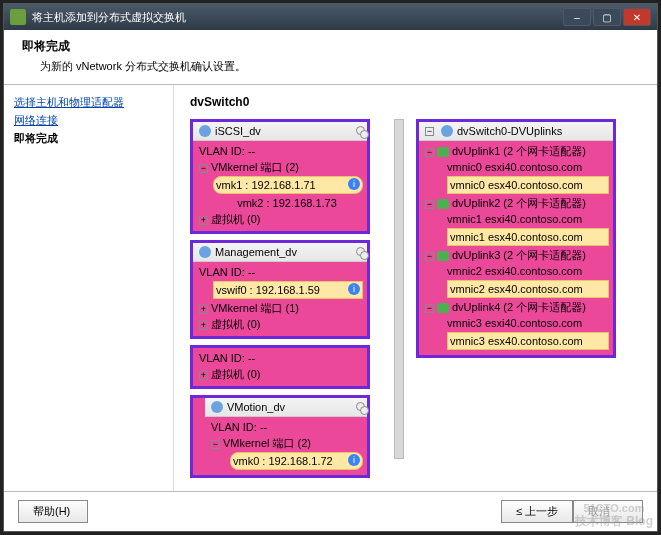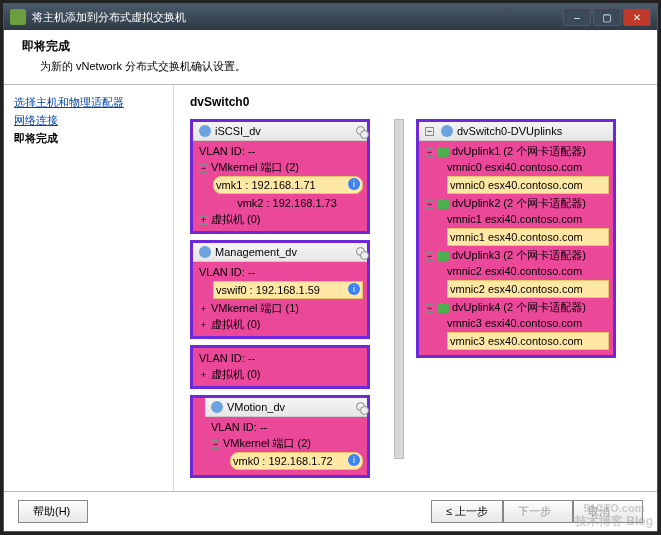--- a/index.html
+++ b/index.html
@@ -149,21 +149,20 @@
             </div>
           </div>
       </div>
     </div>
   </div>
 
   <div class="footer">
     <div class="btn">帮助(H)</div>
     <div class="spacer"></div>
     <div class="btn">≤ 上一步</div>
-    <div class="btn disabled">下一步</div>
     <div class="btn disabled">取消</div>
   </div>
 </div>
 
 <div class="watermark">
   <span>51CTO.com</span>
   <small>技术博客   Blog</small>
 </div>
 
 </body></html>

